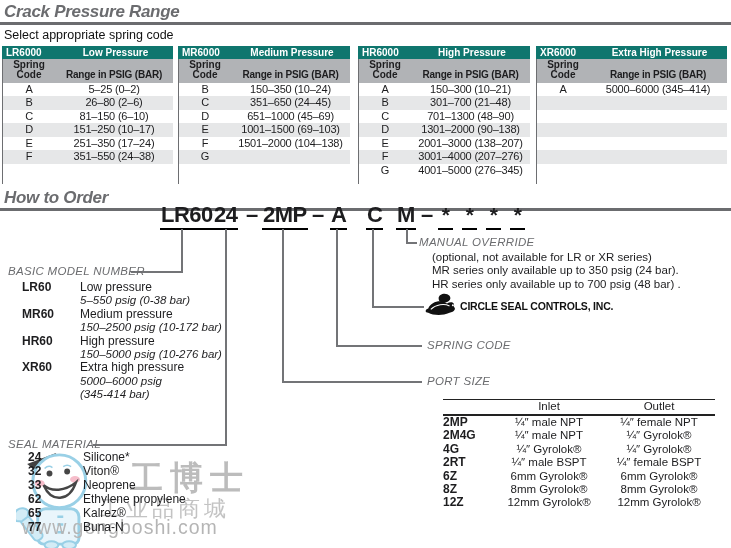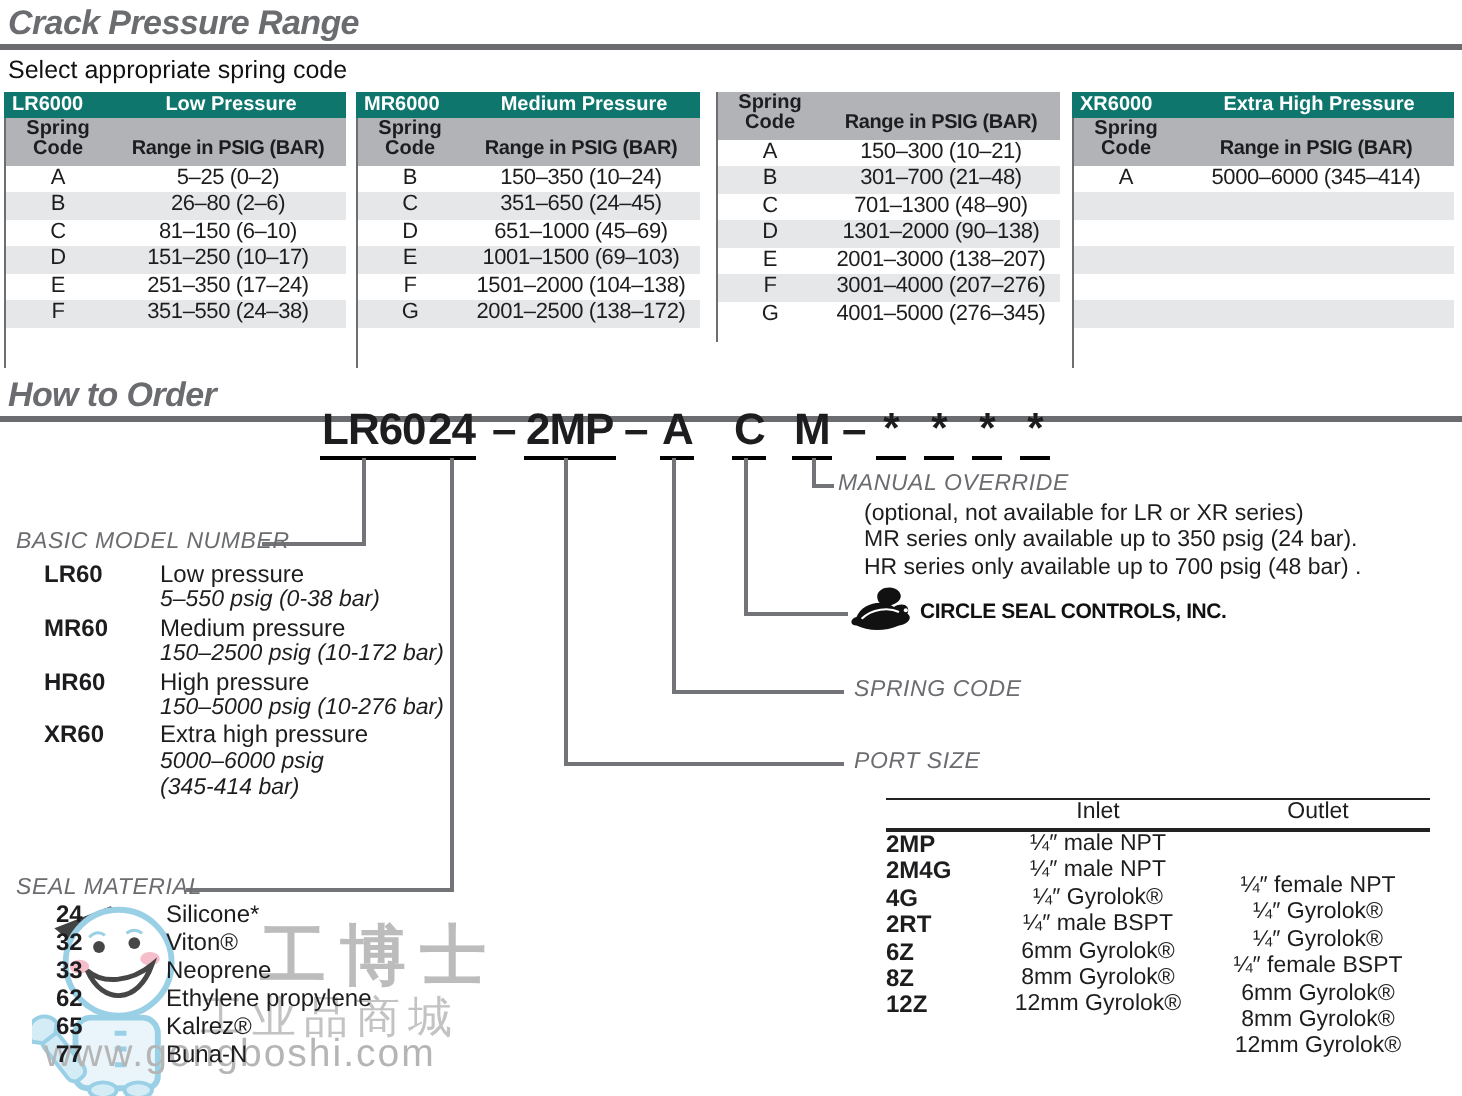--- a/index.html
+++ b/index.html
@@ -49,21 +49,21 @@
   .spring-note .it{font-style:italic;}
   .port-table{position:absolute;left:443px;top:211px;width:272px;font-size:11.5px;}
   .port-head{display:flex;border-top:1px solid #222;border-bottom:2px solid #222;
              font-weight:normal;height:14px;line-height:13px;}
   .ph-code{width:52px;}
   .ph-in{width:108px;text-align:center;}
   .ph-out{width:112px;text-align:center;}
   .prow{display:flex;height:13.4px;line-height:13.4px;}
   .p-code{width:52px;font-weight:bold;font-size:12px;}
   .p-in{width:108px;text-align:center;}
-  .p-out{width:112px;text-align:center;margin-top:21px;}
+  .p-out{width:112px;text-align:center;}
   .bm-list{position:absolute;left:22px;top:93px;font-size:12px;line-height:13.4px;}
   .bm-item{display:flex;}
   .bm-code{width:58px;font-weight:bold;}
   .bm-range{font-style:italic;font-size:11.5px;}
   .seal-list{position:absolute;left:28px;top:262px;font-size:12px;line-height:14px;z-index:2;}
   .srow{display:flex;}
   .s-code{width:55px;font-weight:bold;}
   
   .wm-mascot{position:absolute;left:16px;top:260px;opacity:0.9;z-index:1;}
   .wm-title{position:absolute;left:86px;top:268px;font-size:33px;font-weight:bold;
@@ -152,31 +152,34 @@
               <span class="trow">
                 <span class="tcode">E</span>
                 <span class="trange">1001–1500 (69–103)</span>
               </span>
               <span class="trow">
                 <span class="tcode">F</span>
                 <span class="trange">1501–2000 (104–138)</span>
               </span>
               <span class="trow">
                 <span class="tcode">G</span>
-                <span class="trange">2001–2500 (138–172)</span>
               </span>
               <span class="trow">
                 <span class="tcode"></span>
                 <span class="trange"></span>
               </span>
             </div>
     </div>
   </div>
 
   <div class="spring-table" style="width: 172px; margin-left: 8px;">
+    <div class="th1">
+      <span class="th1-model">HR6000</span>
+      <span class="th1-title">High Pressure</span>
+    </div>
     <div class="tbl-body">
       <div class="th2">
         <span class="th2-code">Spring Code</span>
         <span class="th2-range">Range in PSIG (BAR)</span>
       </div>
       <div class="rows">
               <span class="trow">
                 <span class="tcode">A</span>
                 <span class="trange">150–300 (10–21)</span>
               </span>

